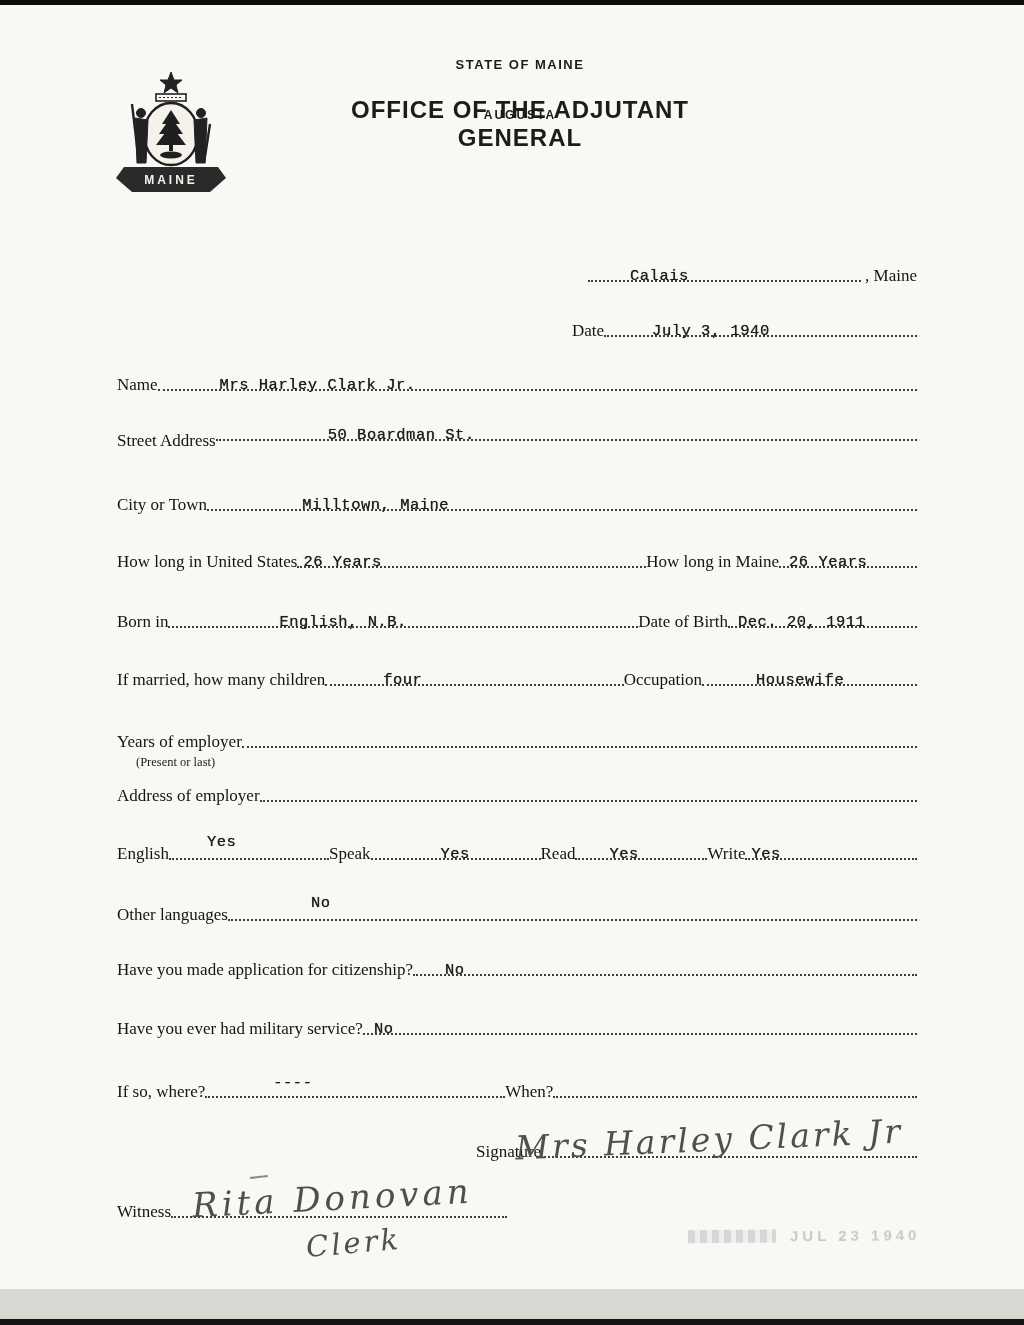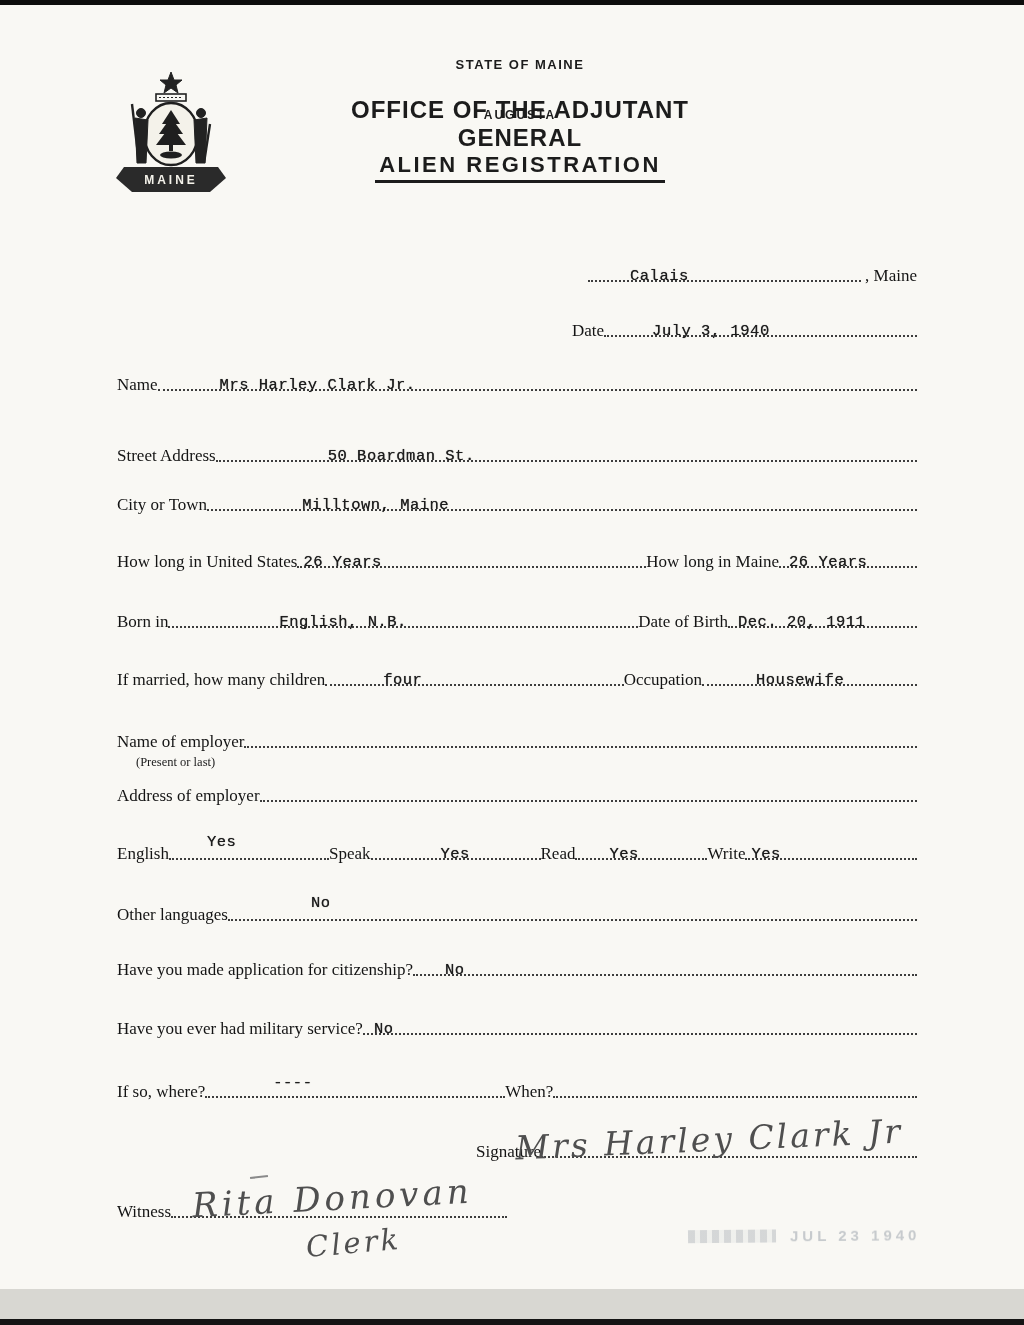--- a/index.html
+++ b/index.html
@@ -85,21 +85,20 @@
       <path d="M84 52 L97 50 L95 95 L86 95 Z"></path>
       <line x1="100" y1="56" x2="94" y2="95" stroke-width="2.4"></line>
     </g>
     <path d="M14 99 L108 99 L116 110 L100 124 L22 124 L6 110 Z" fill="#2a2a2a"></path>
     <text x="61" y="116" text-anchor="middle" font-family="Liberation Sans, sans-serif" font-size="12" font-weight="bold" fill="#f4f2ea" letter-spacing="3">MAINE</text>
   </svg>
 
   <div class="hdr hdr1">STATE OF MAINE</div>
   <div class="hdr hdr2">OFFICE OF THE ADJUTANT GENERAL</div>
   <div class="hdr hdr3">AUGUSTA</div>
-  <div class="hdr hdr4"><span>ALIEN REGISTRATION</span></div>
 
   <div class="row" style="top:259px;left:588px;width:329px;justify-content:space-between;">
     <span class="dots" style="flex:1;">
       <span class="typed" style="left:42px;">Calais</span>
     </span>
     <span class="lbl suffix">, Maine</span>
   </div>
 
   <div class="row" style="top:314px;left:572px;width:345px;">
     <span class="lbl">Date</span>
@@ -108,21 +107,21 @@
     </span>
   </div>
 
   <div class="row" style="top:368px;left:117px;width:800px;">
     <span class="lbl">Name</span>
     <span class="dots">
       <span class="typed" style="left:62px;">Mrs Harley Clark Jr.</span>
     </span>
   </div>
 
-  <div class="row" style="top:439px;left:117px;width:800px;">
+  <div class="row" style="top:428px;left:117px;width:800px;align-items:center;">
     <span class="lbl">Street Address</span>
     <span class="dots">
       <span class="typed" style="left:112px;">50 Boardman St.</span>
     </span>
   </div>
 
   <div class="row" style="top:488px;left:117px;width:800px;">
     <span class="lbl">City or Town</span>
     <span class="dots">
       <span class="typed" style="left:95px;">Milltown, Maine</span>
@@ -156,21 +155,21 @@
     <span class="dots">
       <span class="typed" style="left:58px;">four</span>
     </span>
     <span class="lbl">Occupation</span>
     <span class="dots fix" style="width:215px;">
       <span class="typed" style="left:54px;">Housewife</span>
     </span>
   </div>
 
   <div class="row" style="top:725px;left:117px;width:800px;">
-    <span class="lbl">Name of employer</span>
+    <span class="lbl">Years of employer</span>
     <span class="dots"></span>
   </div>
   <div class="note" style="left:136px;top:755px;">(Present or last)</div>
 
   <div class="row" style="top:779px;left:117px;width:800px;">
     <span class="lbl">Address of employer</span>
     <span class="dots"></span>
   </div>
 
   <div class="row" style="top:837px;left:117px;width:800px;">

